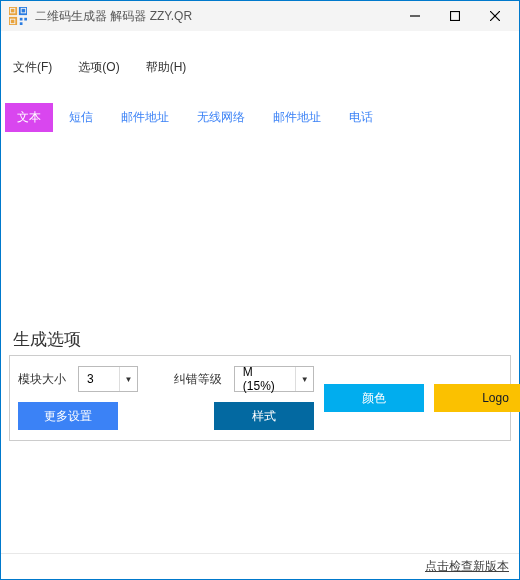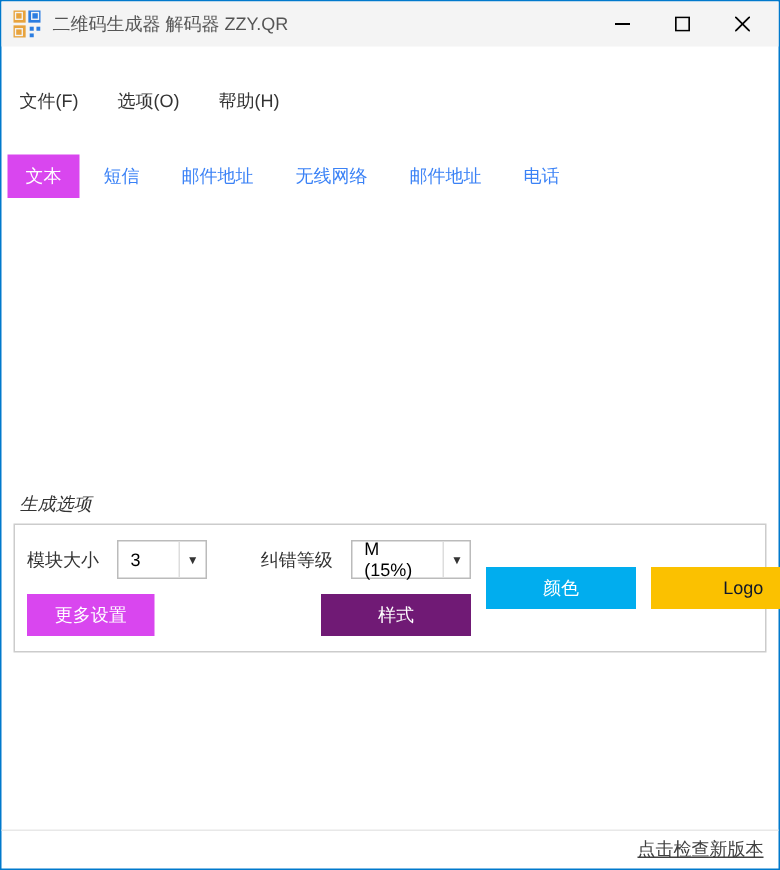--- a/index.html
+++ b/index.html
@@ -12,31 +12,31 @@
 .win-controls { display: flex; }
 .win-btn { width: 40px; height: 28px; display: flex; align-items: center; justify-content: center; color: #333; font-size: 14px; cursor: pointer; }
 .win-btn svg { width: 10px; height: 10px; }
 .menubar { height: 26px; display: flex; align-items: center; padding: 0 6px; gap: 14px; color: #333; }
 .menu-item { padding: 2px 6px; cursor: pointer; }
 .tabs { display: flex; padding: 0 4px 4px 4px; gap: 4px; }
 .tab { padding: 6px 12px; color: #3b82f6; cursor: pointer; }
 .tab.active { background: #d946ef; color: #fff; }
 .content-area { flex: 0 0 140px; background: #fff; margin: 0 8px; }
 .gen-section { margin: 0 8px; }
-.gen-title { font-size: 12px; color: #333; padding: 6px 4px 4px 4px; font-style: italic; }
+.gen-title { font-size: 17px; color: #333; padding: 6px 4px 4px 4px; }
 .gen-panel { border: 1px solid #ccc; padding: 10px 8px; display: flex; align-items: center; }
 .gen-left { flex: 1; display: flex; flex-direction: column; gap: 10px; }
 .row { display: flex; align-items: center; gap: 10px; }
 .label { color: #333; min-width: 50px; }
 .combo { display: flex; align-items: center; border: 1px solid #bbb; height: 26px; background: #fff; }
 .combo-value { padding: 0 8px; min-width: 40px; }
 .combo-arrow { width: 18px; height: 100%; border-left: 1px solid #ddd; display: flex; align-items: center; justify-content: center; font-size: 8px; color: #333; }
 .btn { height: 28px; display: flex; align-items: center; justify-content: center; color: #fff; cursor: pointer; border: none; font-size: 12px; }
-.btn-more { width: 85px; background: #d946ef; font-family: Liberation Mono, monospace; }
-.btn-style { width: 100px; background: #701a75; }
+.btn-more { width: 100px; background: #3b82f6; font-family: Liberation Mono, monospace; }
+.btn-style { width: 100px; background: #0369a1; }
 .btn-color { width: 100px; background: #01adee; }
 .btn-logo { width: 123px; background: #fbc100; color: #0f172a; }
 .btn-gen { width: 64px; height: 64px; background: #5e5f5f; margin-left: 8px; font-size: 13px; }
 .preview-area { flex: 1; background: #fff; margin: 6px 8px 0 8px; }
 .footer { height: 26px; display: flex; align-items: center; justify-content: flex-end; padding: 0 10px; border-top: 1px solid #e8e8e8; }
 .footer-link { color: #404040; text-decoration: underline; cursor: pointer; font-size: 12px; }
 .right-col { display: flex; gap: 10px; margin-left: 10px; }
 </style>
 </head>
 <body>

